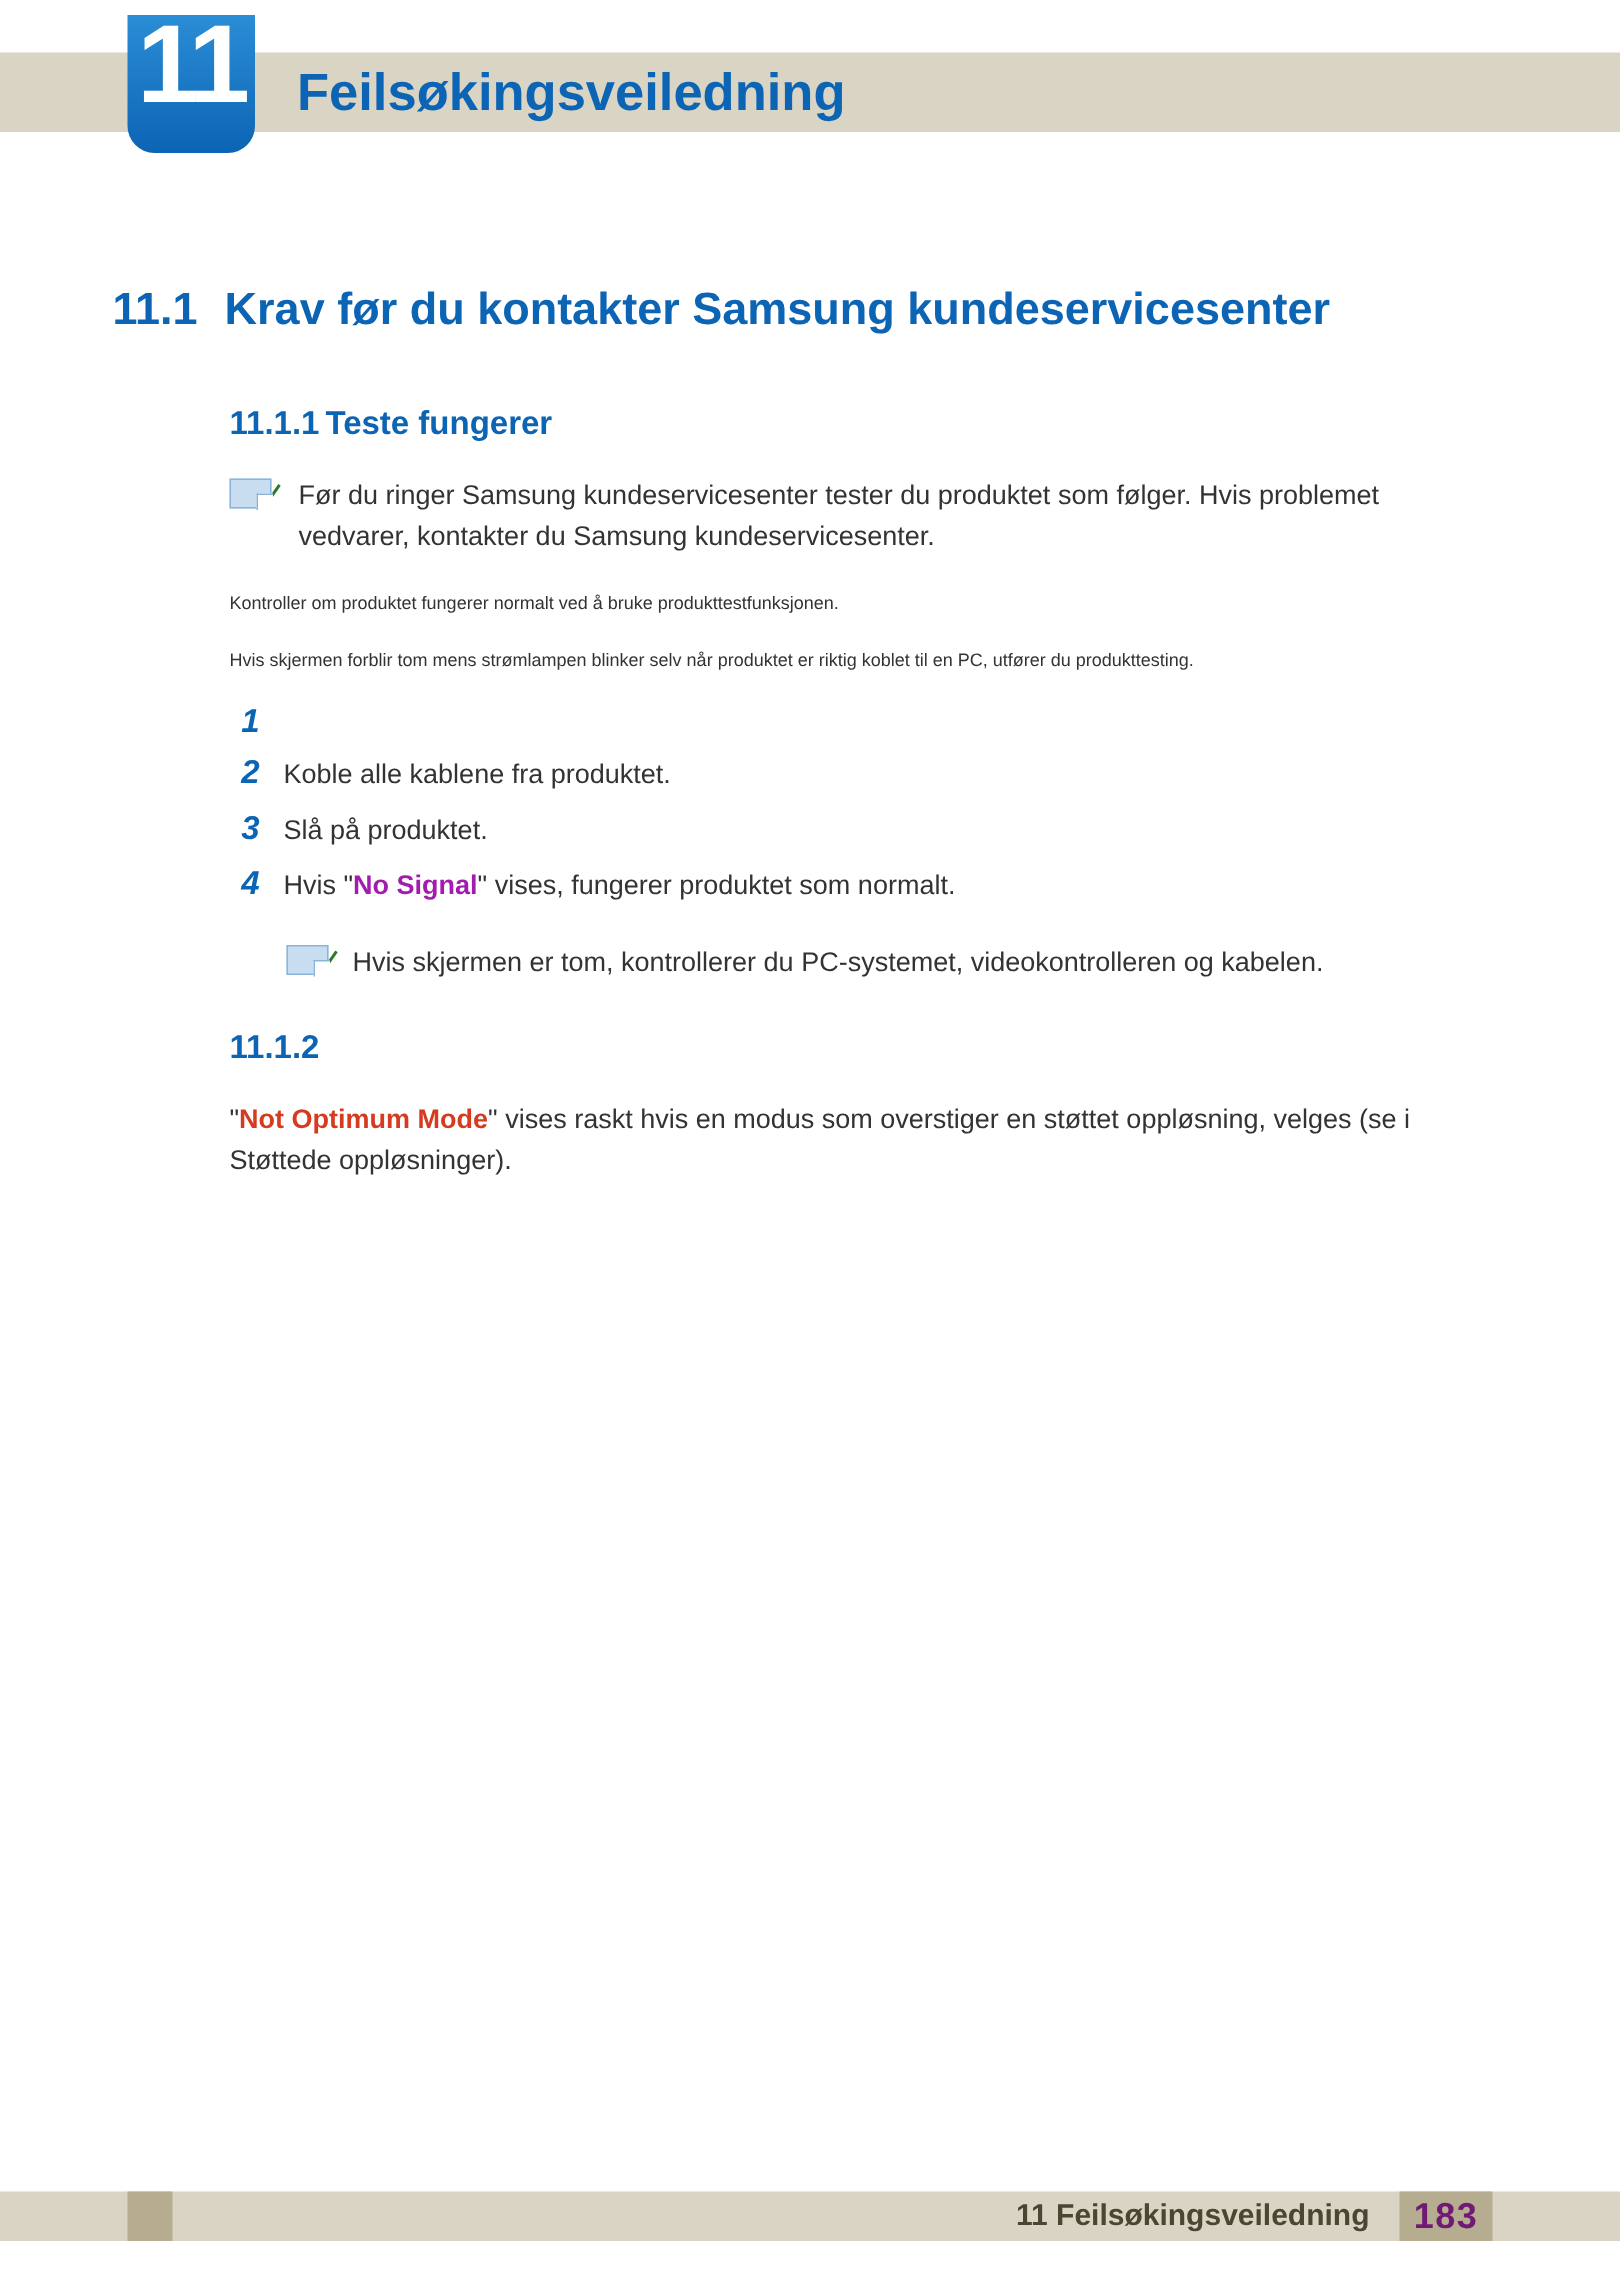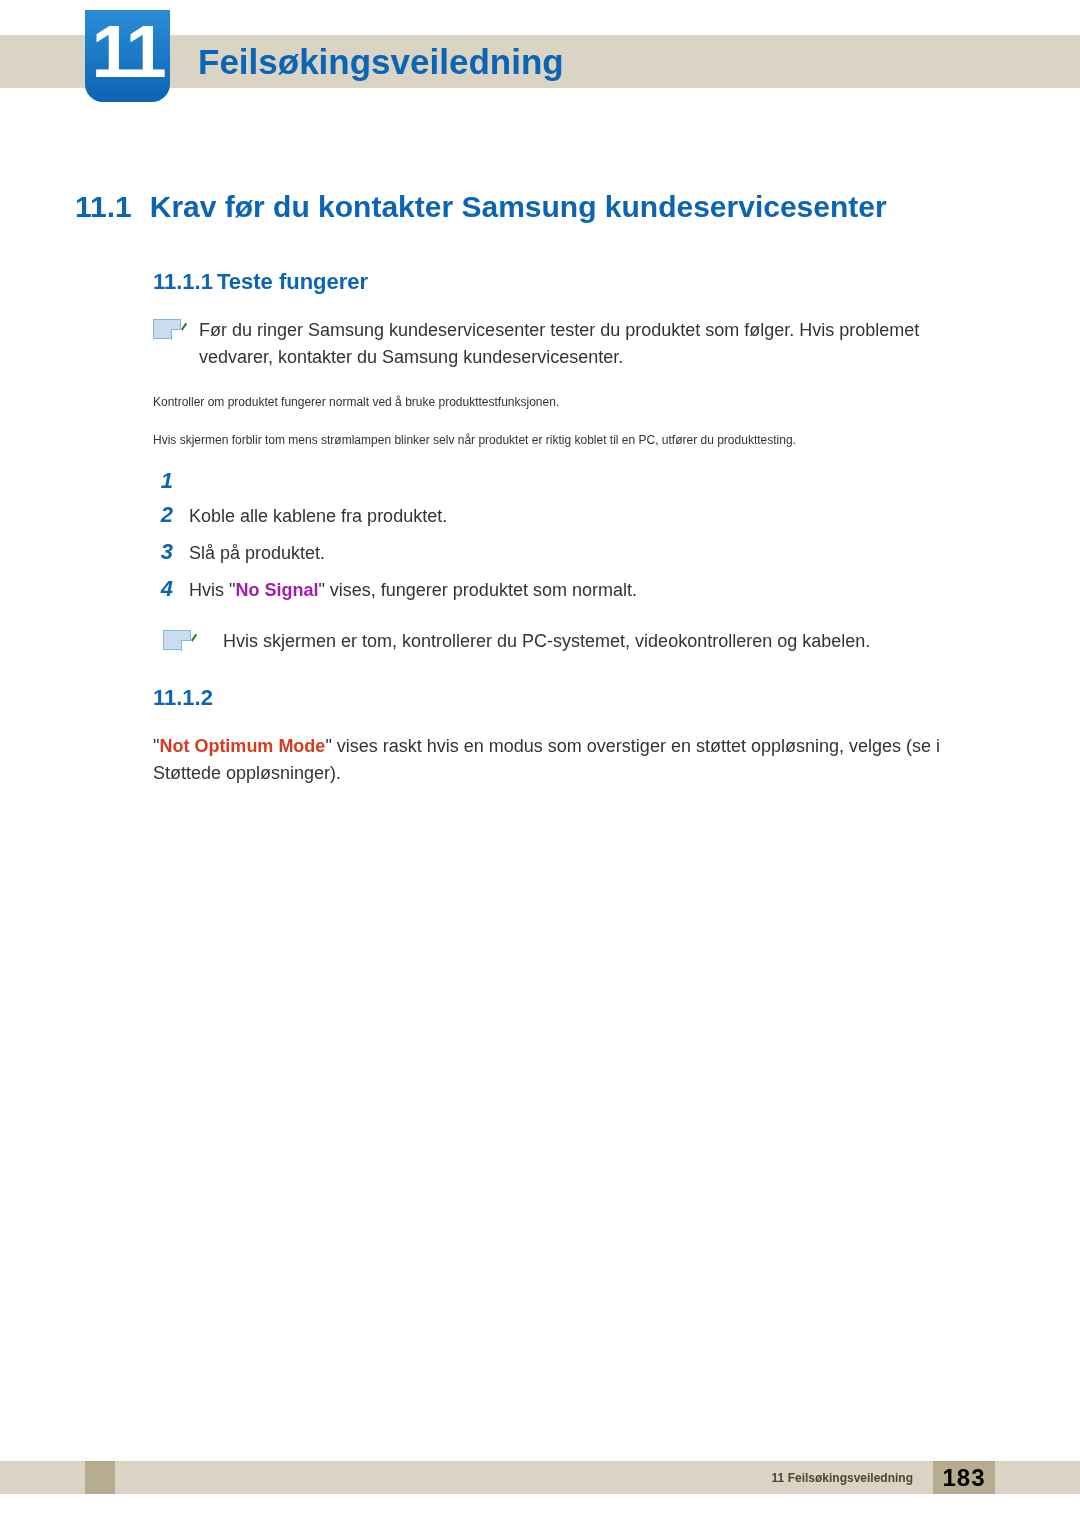--- a/index.html
+++ b/index.html
@@ -26,21 +26,21 @@
   .chapter-badge {
     position: absolute;
     top: 10px;
     left: 85px;
     width: 85px;
     height: 92px;
     background: linear-gradient(to bottom, #2b8dd6 0%, #0c64b4 100%);
     border-bottom-left-radius: 18px;
     border-bottom-right-radius: 18px;
     display: flex;
-    align-items: center;
+    align-items: flex-start;
     justify-content: center;
   }
   .chapter-badge span {
     font-size: 74px;
     font-weight: bold;
     color: #ffffff;
     font-family: Arial, sans-serif;
     letter-spacing: -3px;
     line-height: 1;
     position: relative;
@@ -173,22 +173,22 @@
   .step-quote {
     color: #333;
   }
   .no-signal {
     color: #a21caf;
     font-weight: bold;
   }
   .sub-note-row {
     display: flex;
     align-items: flex-start;
-    gap: 32px;
-    margin-left: 88px;
+    gap: 16px;
+    margin-left: 116px;
     margin-top: 18px;
     margin-bottom: 30px;
   }
   .subsection-2-body {
     margin-left: 78px;
     font-size: 18px;
     line-height: 1.5;
     color: #333;
   }
   .not-opt {
@@ -210,38 +210,38 @@
   }
   .footer-left-tab {
     position: absolute;
     left: 85px;
     top: 0;
     width: 30px;
     height: 33px;
     background: #b6ac90;
   }
   .footer-chapter {
-    font-size: 12px;
+    font-size: 20px;
     font-weight: bold;
     color: #4b4634;
     margin-right: 8px;
   }
   .footer-page-box {
     width: 62px;
     height: 33px;
     background: #b6ac90;
     display: flex;
     align-items: center;
     justify-content: center;
     margin-right: 85px;
   }
   .footer-page-box span {
     font-size: 24px;
     font-weight: bold;
-    color: #000000;
+    color: #701a75;
     letter-spacing: 1px;
   }
 </style>
 </head>
 <body>
 
 <div class="top-bar"></div>
 
 <div class="chapter-badge">
   <span>11</span>

